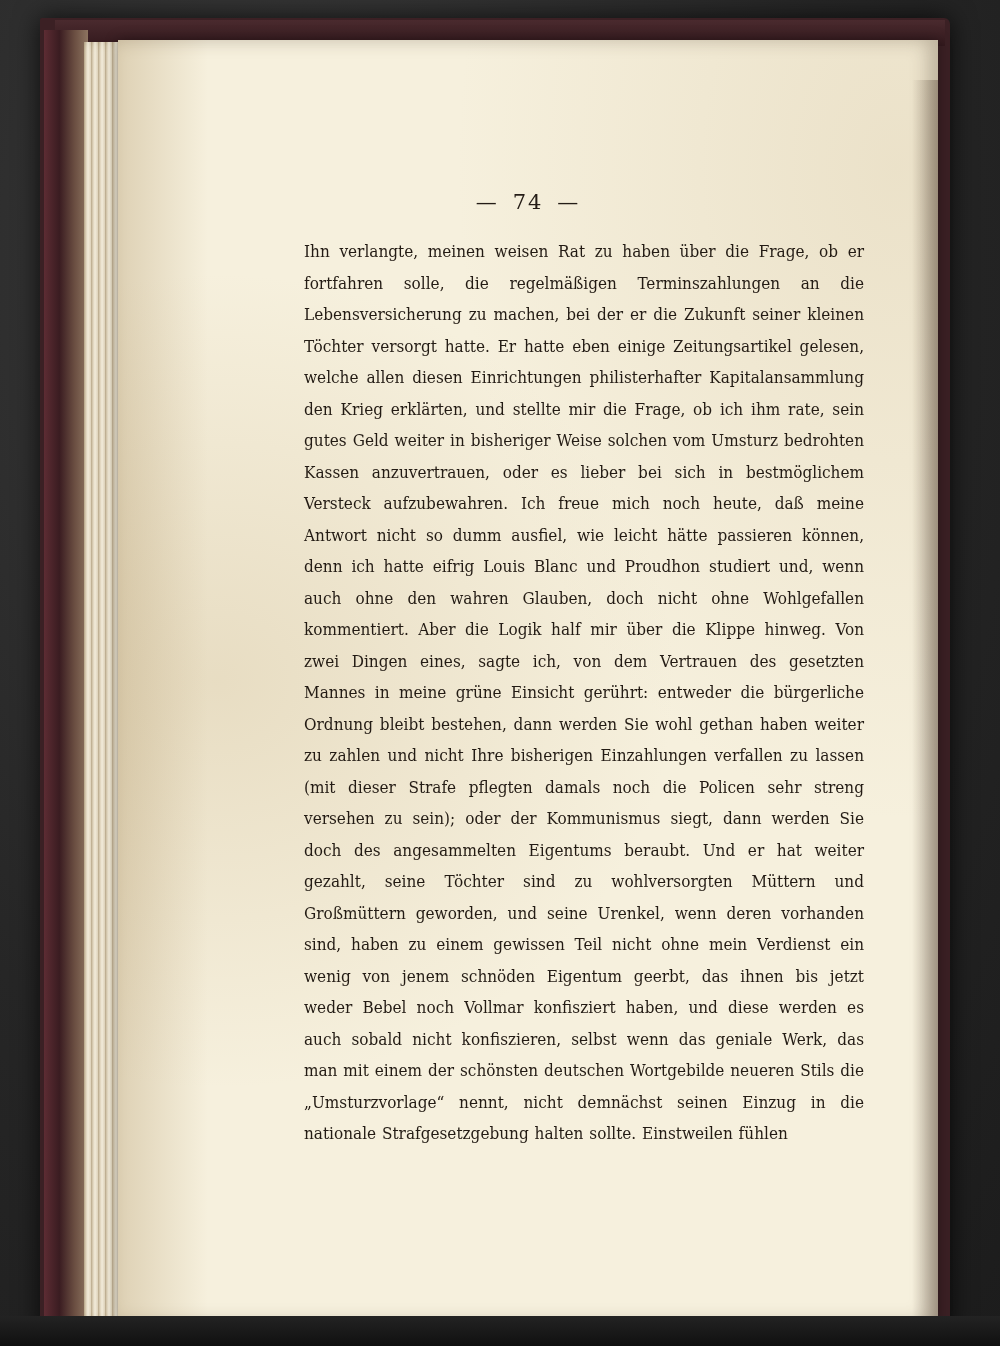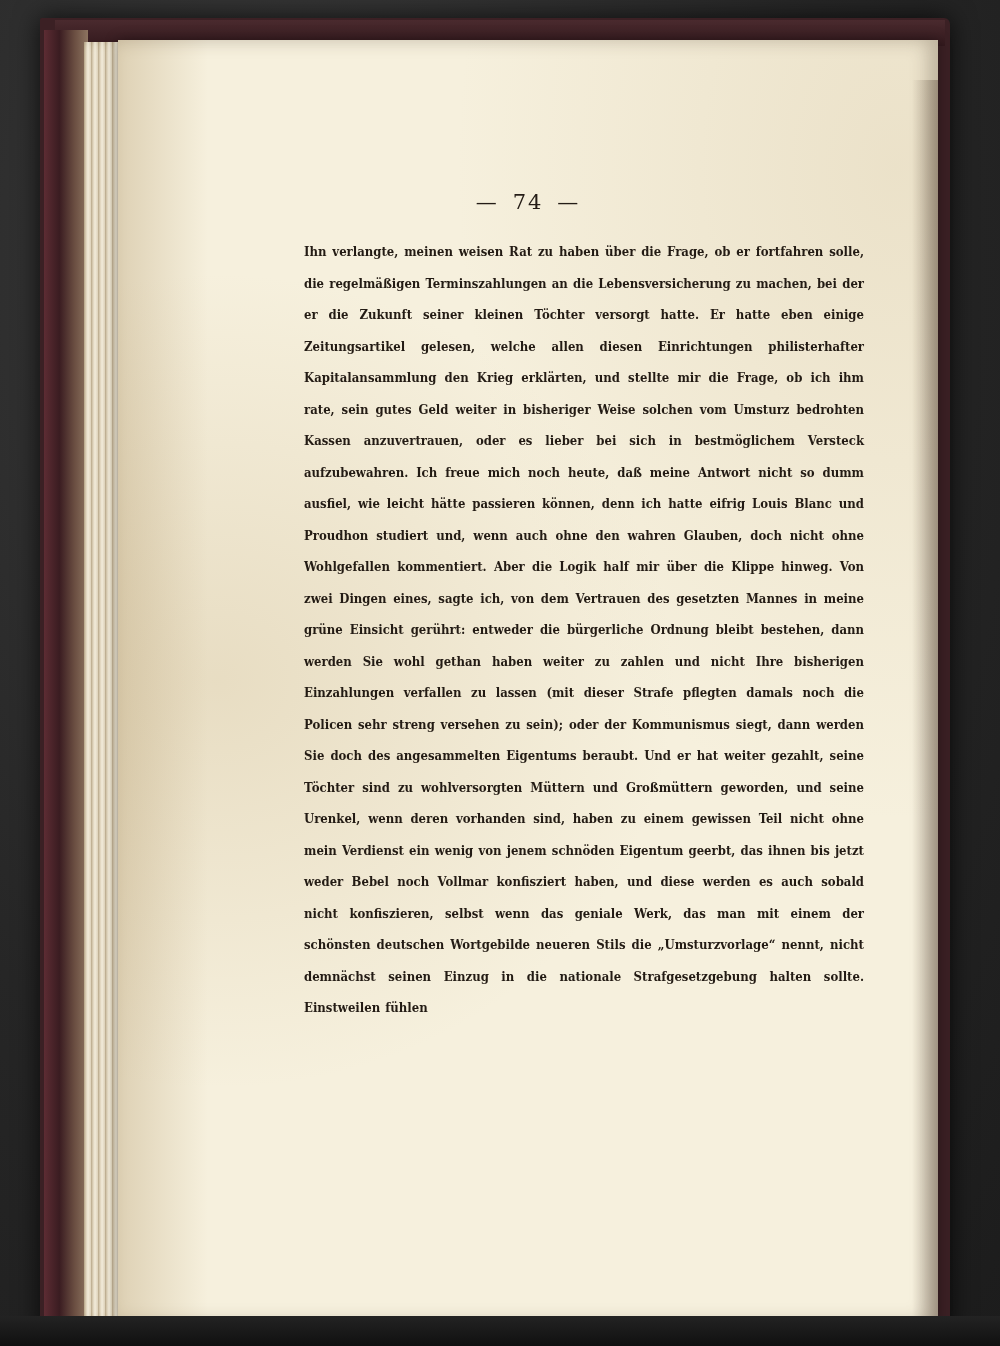--- a/index.html
+++ b/index.html
@@ -110,28 +110,28 @@
     display: inline-block;
     padding: 0 14px;
     color: #241c16;
   }
   .body-text {
     position: absolute;
     left: 186px;
     top: 196px;
     width: 560px;
     font-family: "DejaVu Serif", serif;
-    font-size: 13px;
+    font-size: 17px;
     line-height: 31.5px;
     color: #231b14;
     text-align: justify;
     text-justify: inter-word;
     word-spacing: 1px;
     
-    font-weight: 700;
+    font-weight: 400;
     font-stretch: condensed;
   }
   .body-text p {
     margin: 0;
     text-indent: 0;
   }
   .fore-shadow {
     position: absolute;
     right: 0;
     top: 40px;

